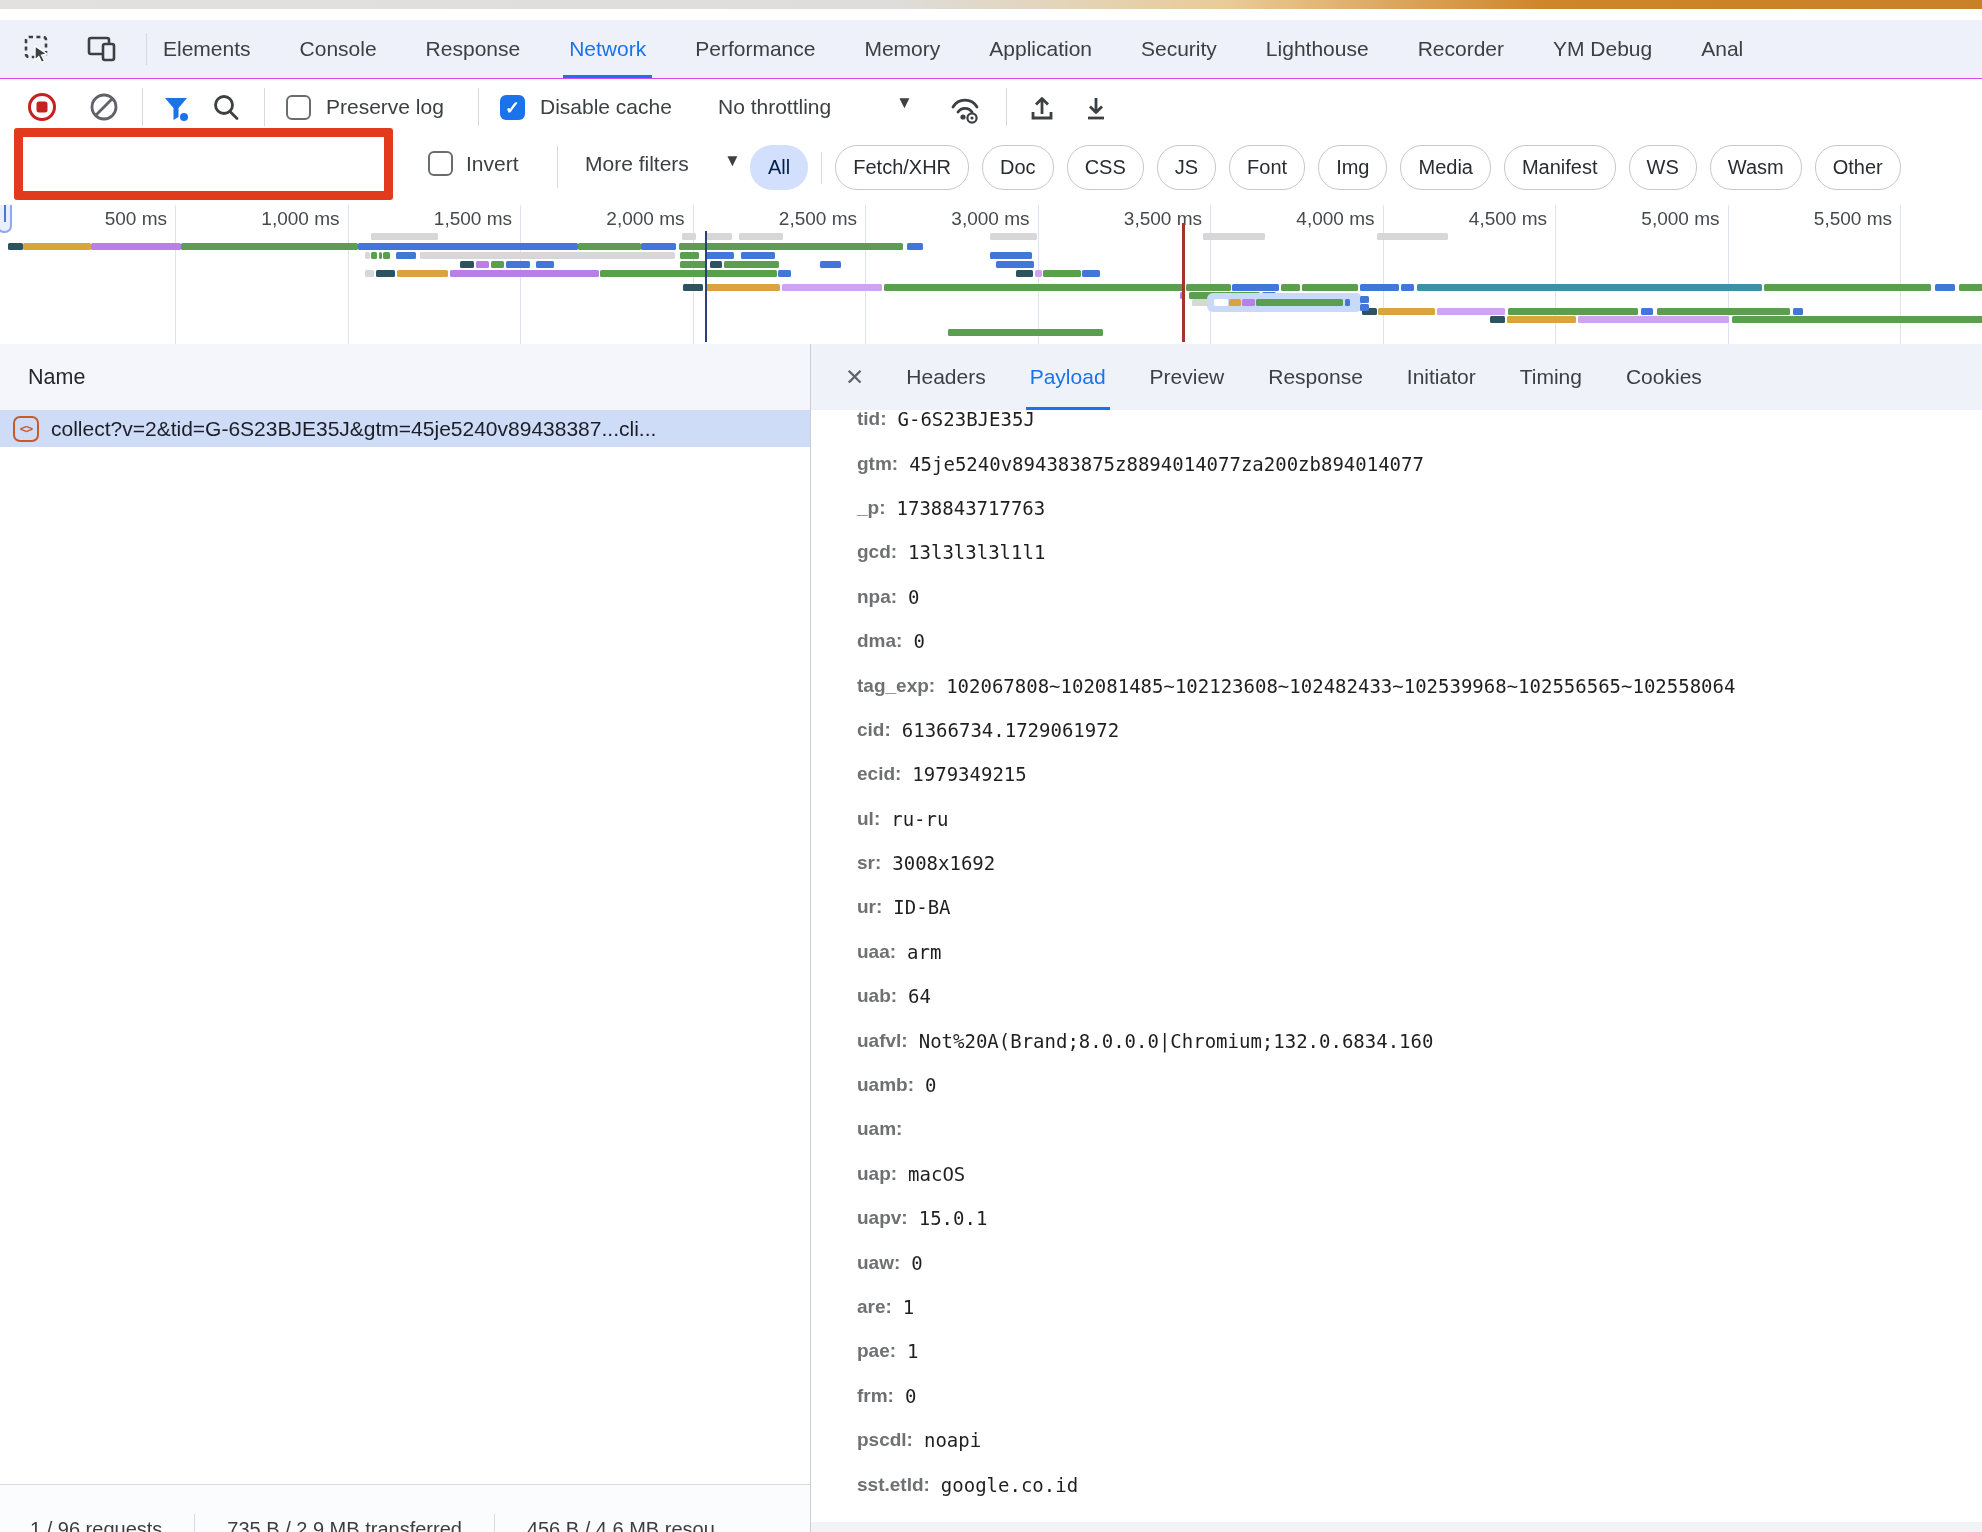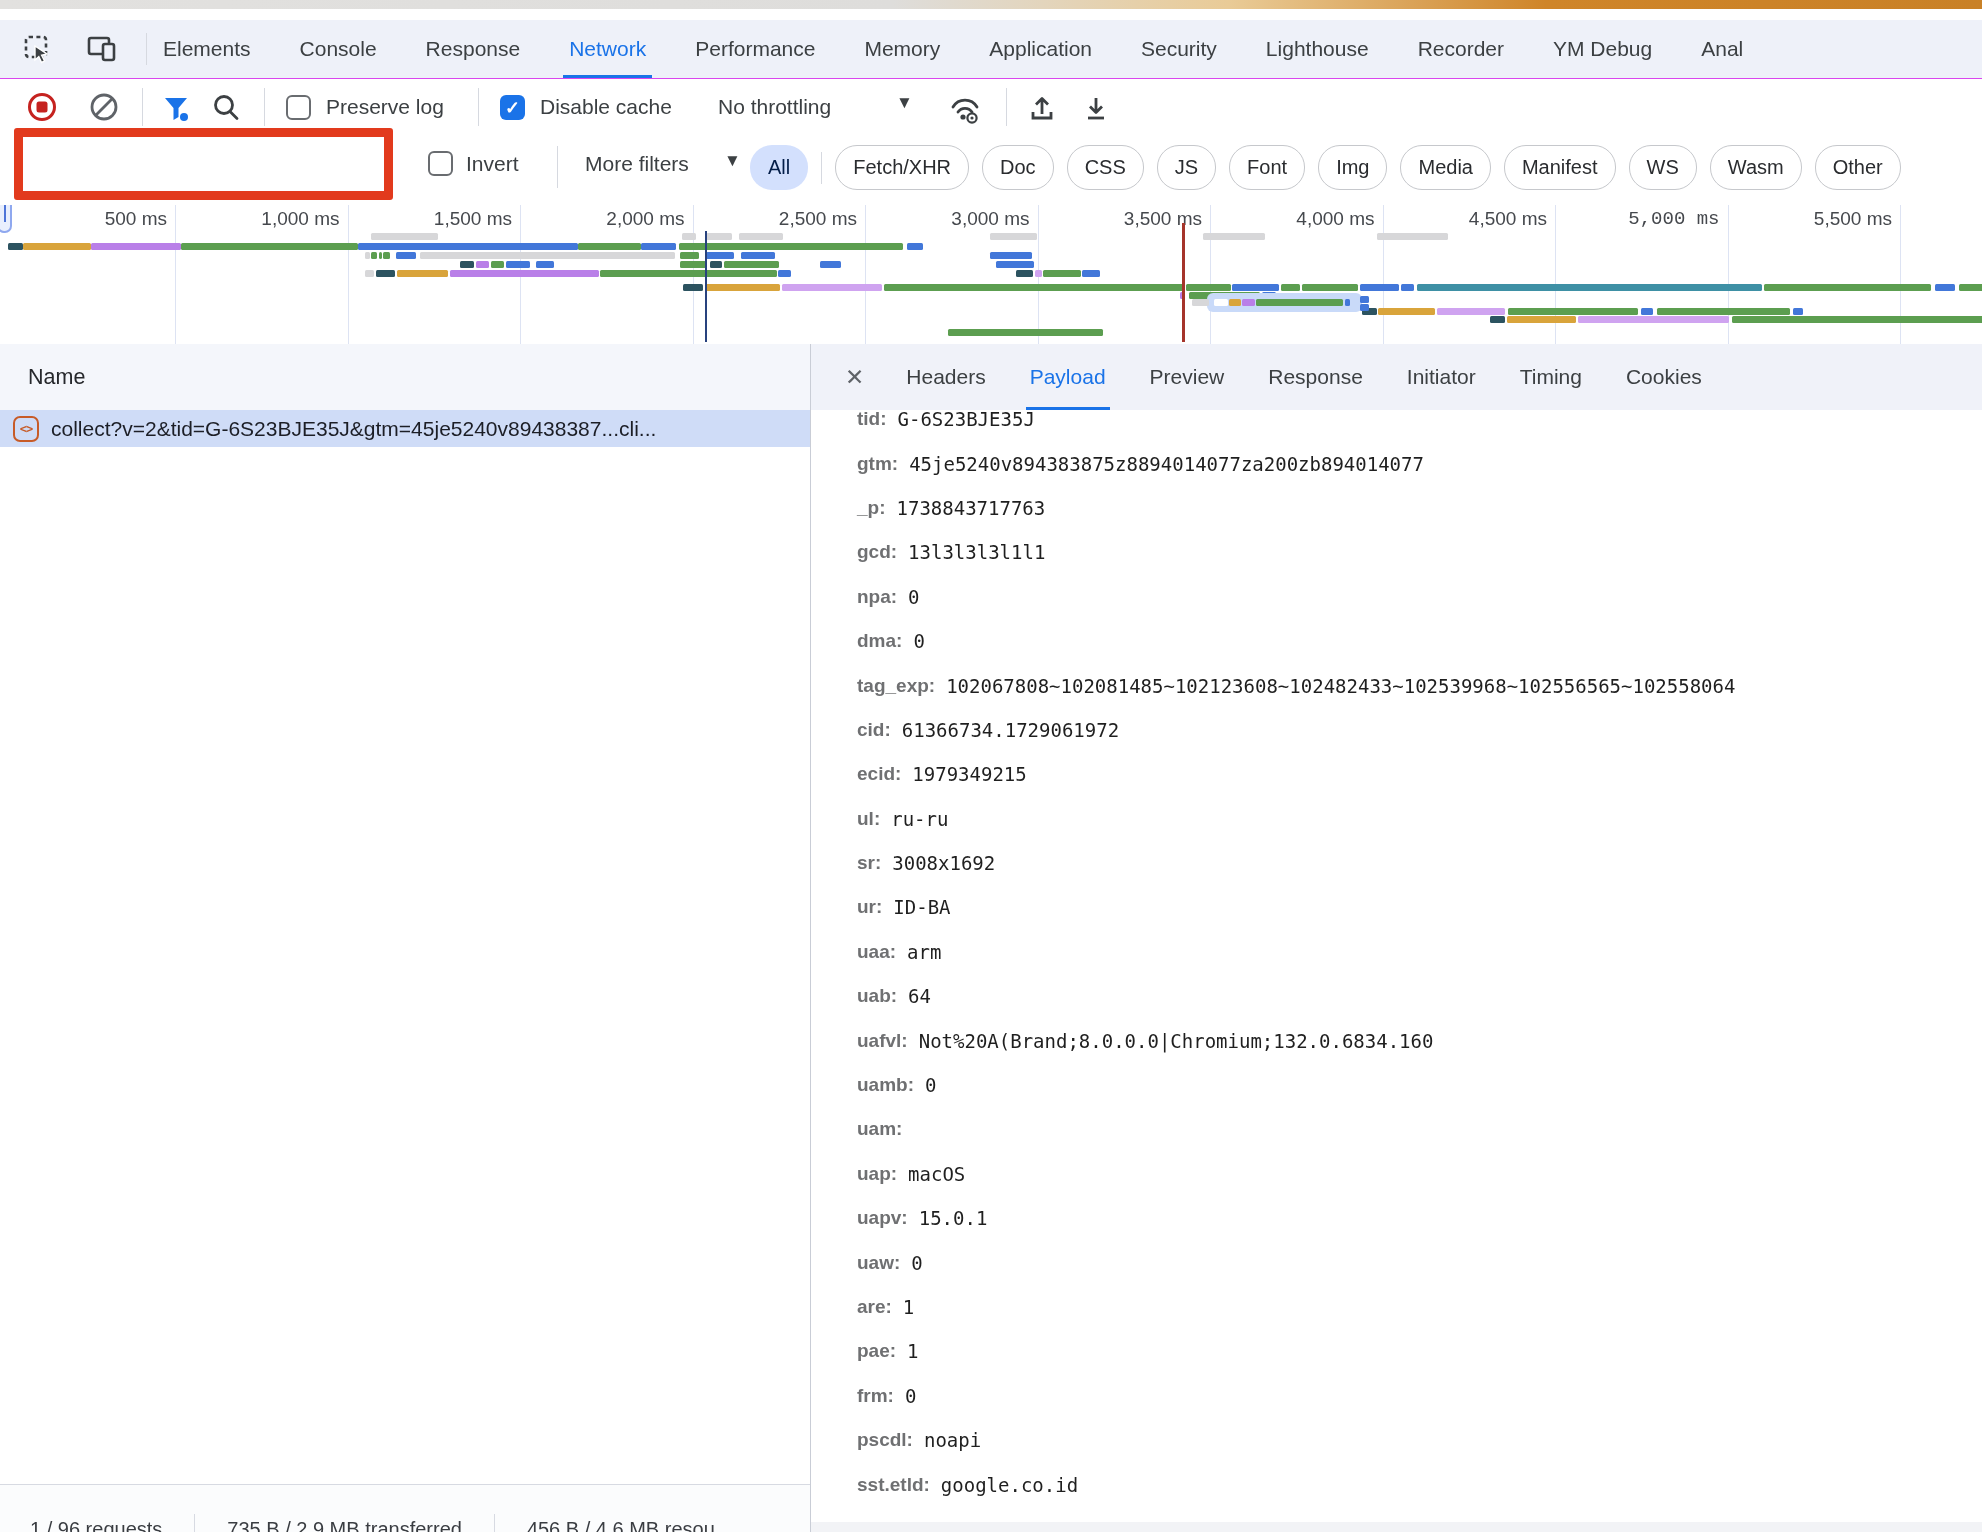--- a/index.html
+++ b/index.html
@@ -212,21 +212,21 @@
     <div class="tick-label" style="left: 707px;">2,500 ms</div>
     <div class="gridline" style="left: 1037.5px;"></div>
     <div class="tick-label" style="left: 879.5px;">3,000 ms</div>
     <div class="gridline" style="left: 1210px;"></div>
     <div class="tick-label" style="left: 1052px;">3,500 ms</div>
     <div class="gridline" style="left: 1382.5px;"></div>
     <div class="tick-label" style="left: 1224.5px;">4,000 ms</div>
     <div class="gridline" style="left: 1555px;"></div>
     <div class="tick-label" style="left: 1397px;">4,500 ms</div>
     <div class="gridline" style="left: 1727.5px;"></div>
-    <div class="tick-label" style="left: 1569.5px; font-family: Liberation Mono, monospace;">5,000 ms</div>
+    <div class="tick-label" style="left: 1569.5px;">5,000 ms</div>
     <div class="gridline" style="left: 1900px;"></div>
     <div class="tick-label" style="left: 1742px;">5,500 ms</div>
     <div class="wseg" style="left: 370.96px; width: 66.93px; top: 28px; background: rgb(215, 215, 217);"></div>
     <div class="wseg" style="left: 682.15px; width: 13.8px; top: 28px; background: rgb(215, 215, 217);"></div>
     <div class="wseg" style="left: 706.3px; width: 25.875px; top: 28px; background: rgb(215, 215, 217);"></div>
     <div class="wseg" style="left: 739.075px; width: 43.815px; top: 28px; background: rgb(215, 215, 217);"></div>
     <div class="wseg" style="left: 990.235px; width: 47.265px; top: 28px; background: rgb(215, 215, 217);"></div>
     <div class="wseg" style="left: 1203.1px; width: 62.1px; top: 28px; background: rgb(215, 215, 217);"></div>
     <div class="wseg" style="left: 1377.32px; width: 70.725px; top: 28px; background: rgb(215, 215, 217);"></div>
     <div class="wseg" style="left: 8.02px; width: 15.18px; top: 38px; background: rgb(44, 83, 96);"></div>

